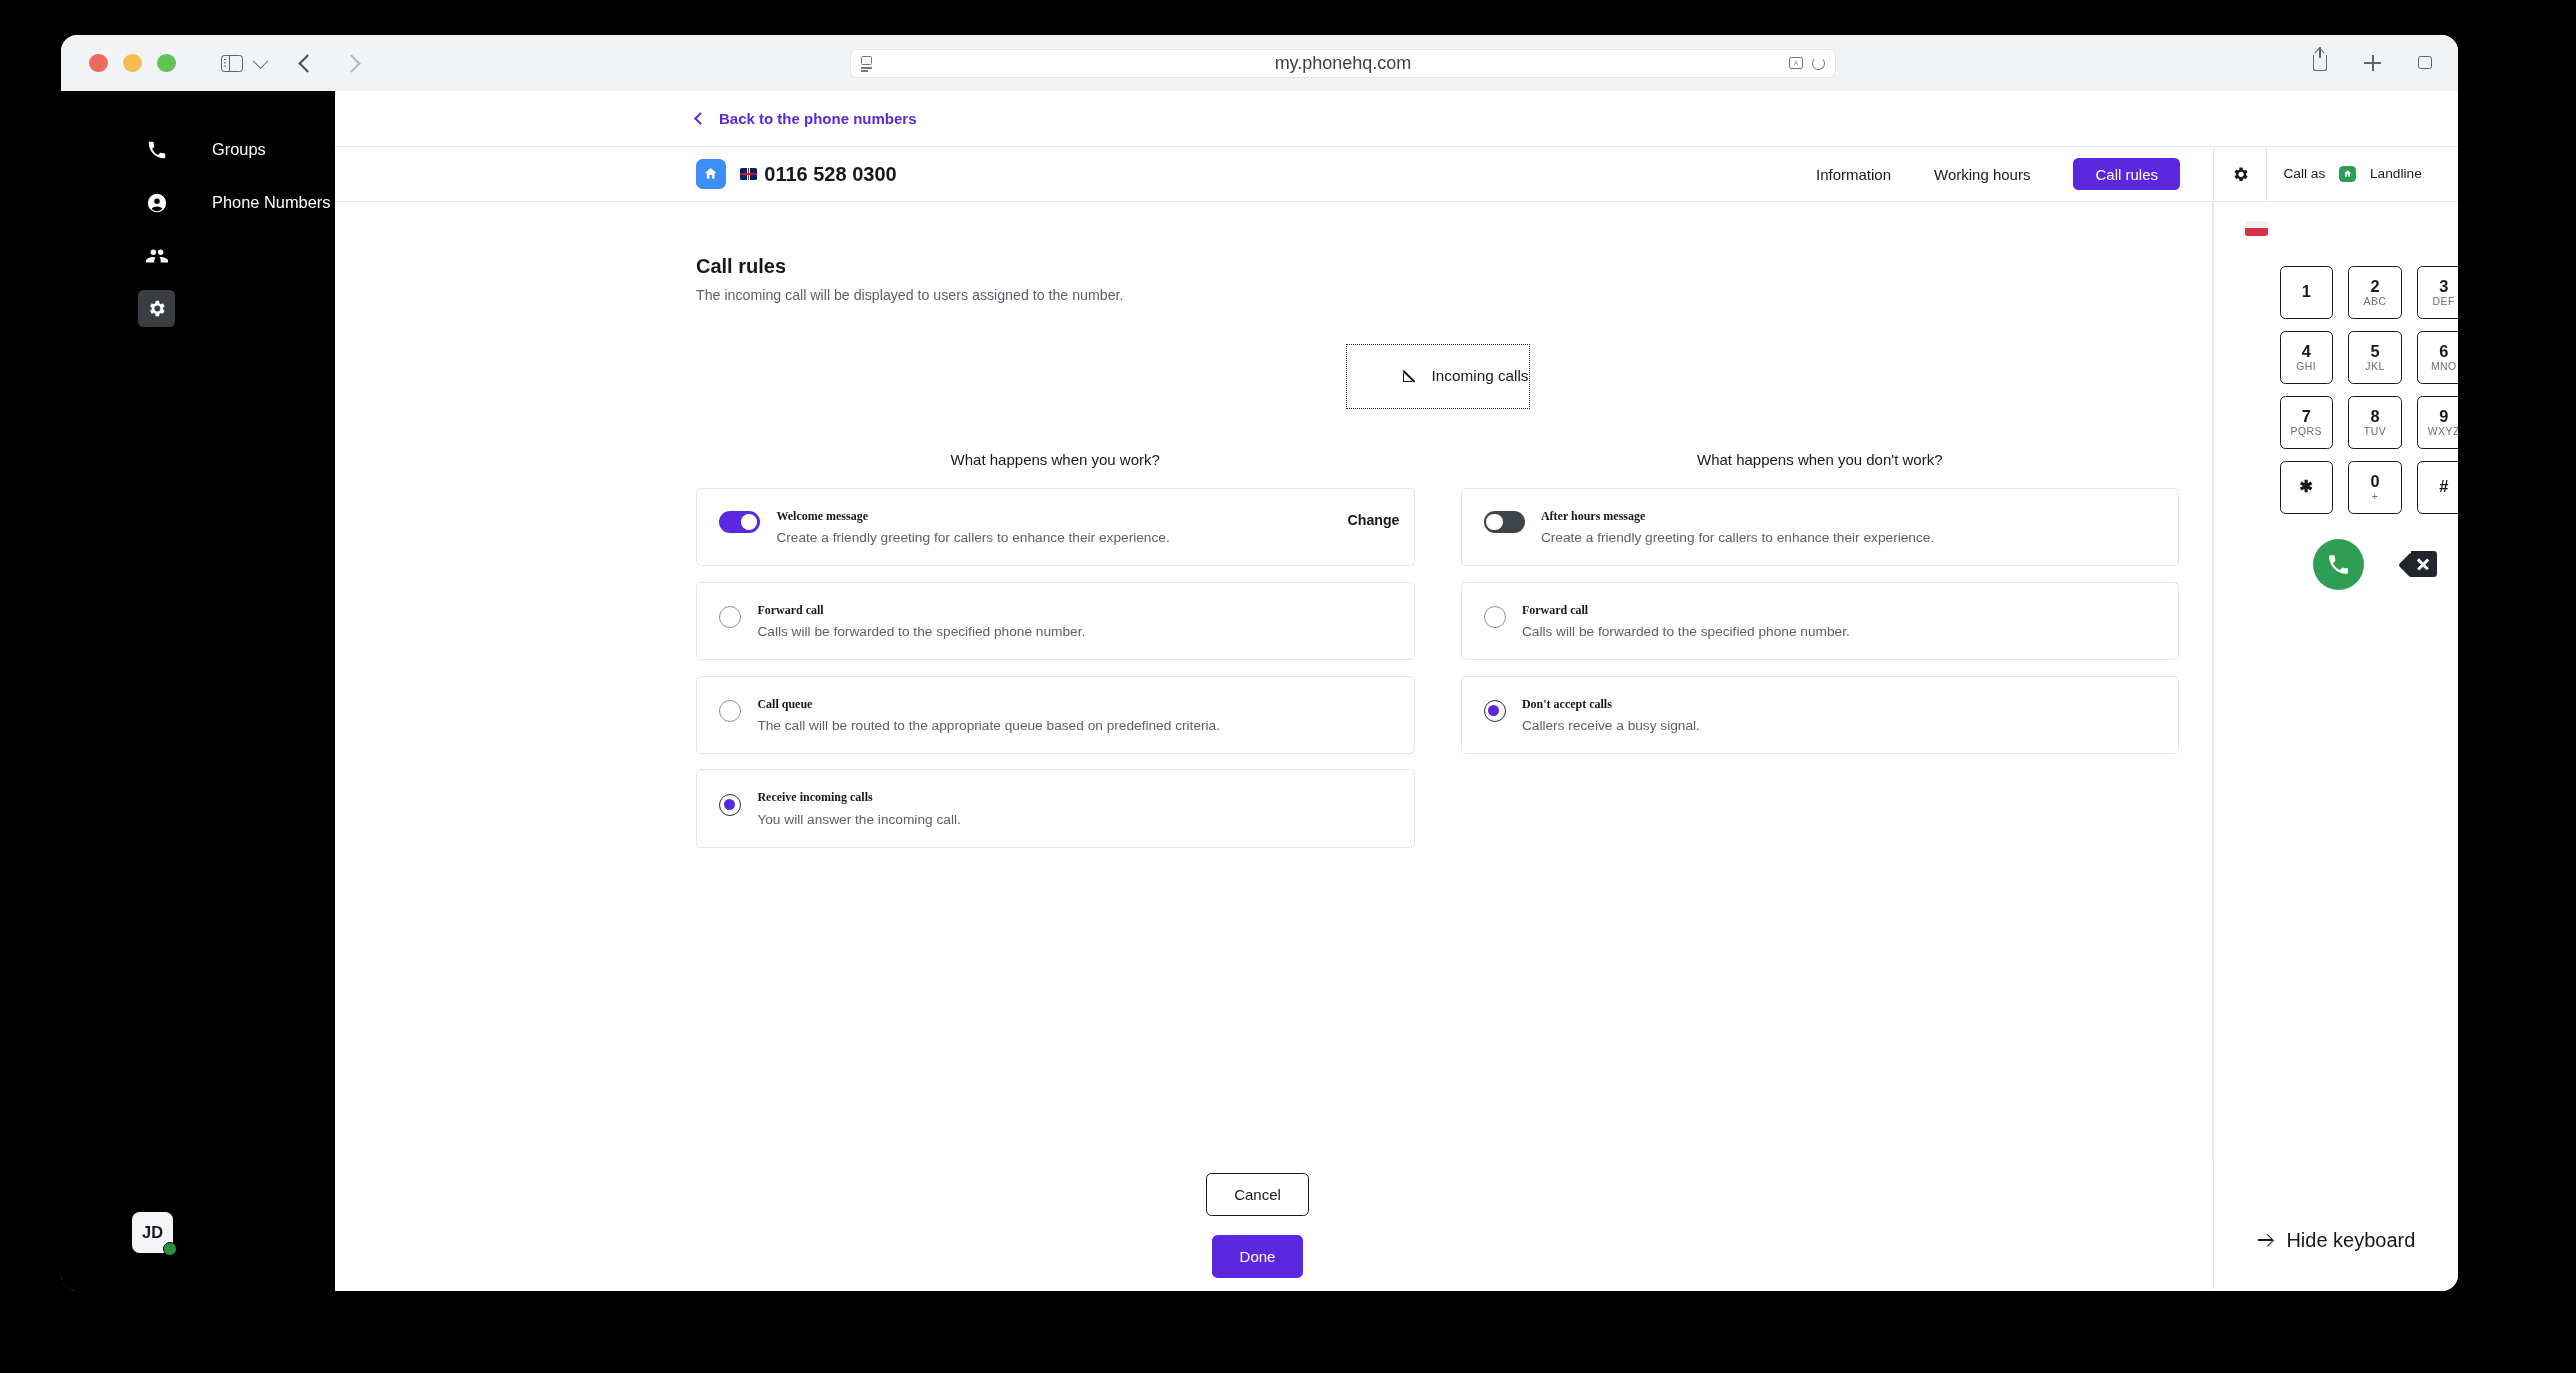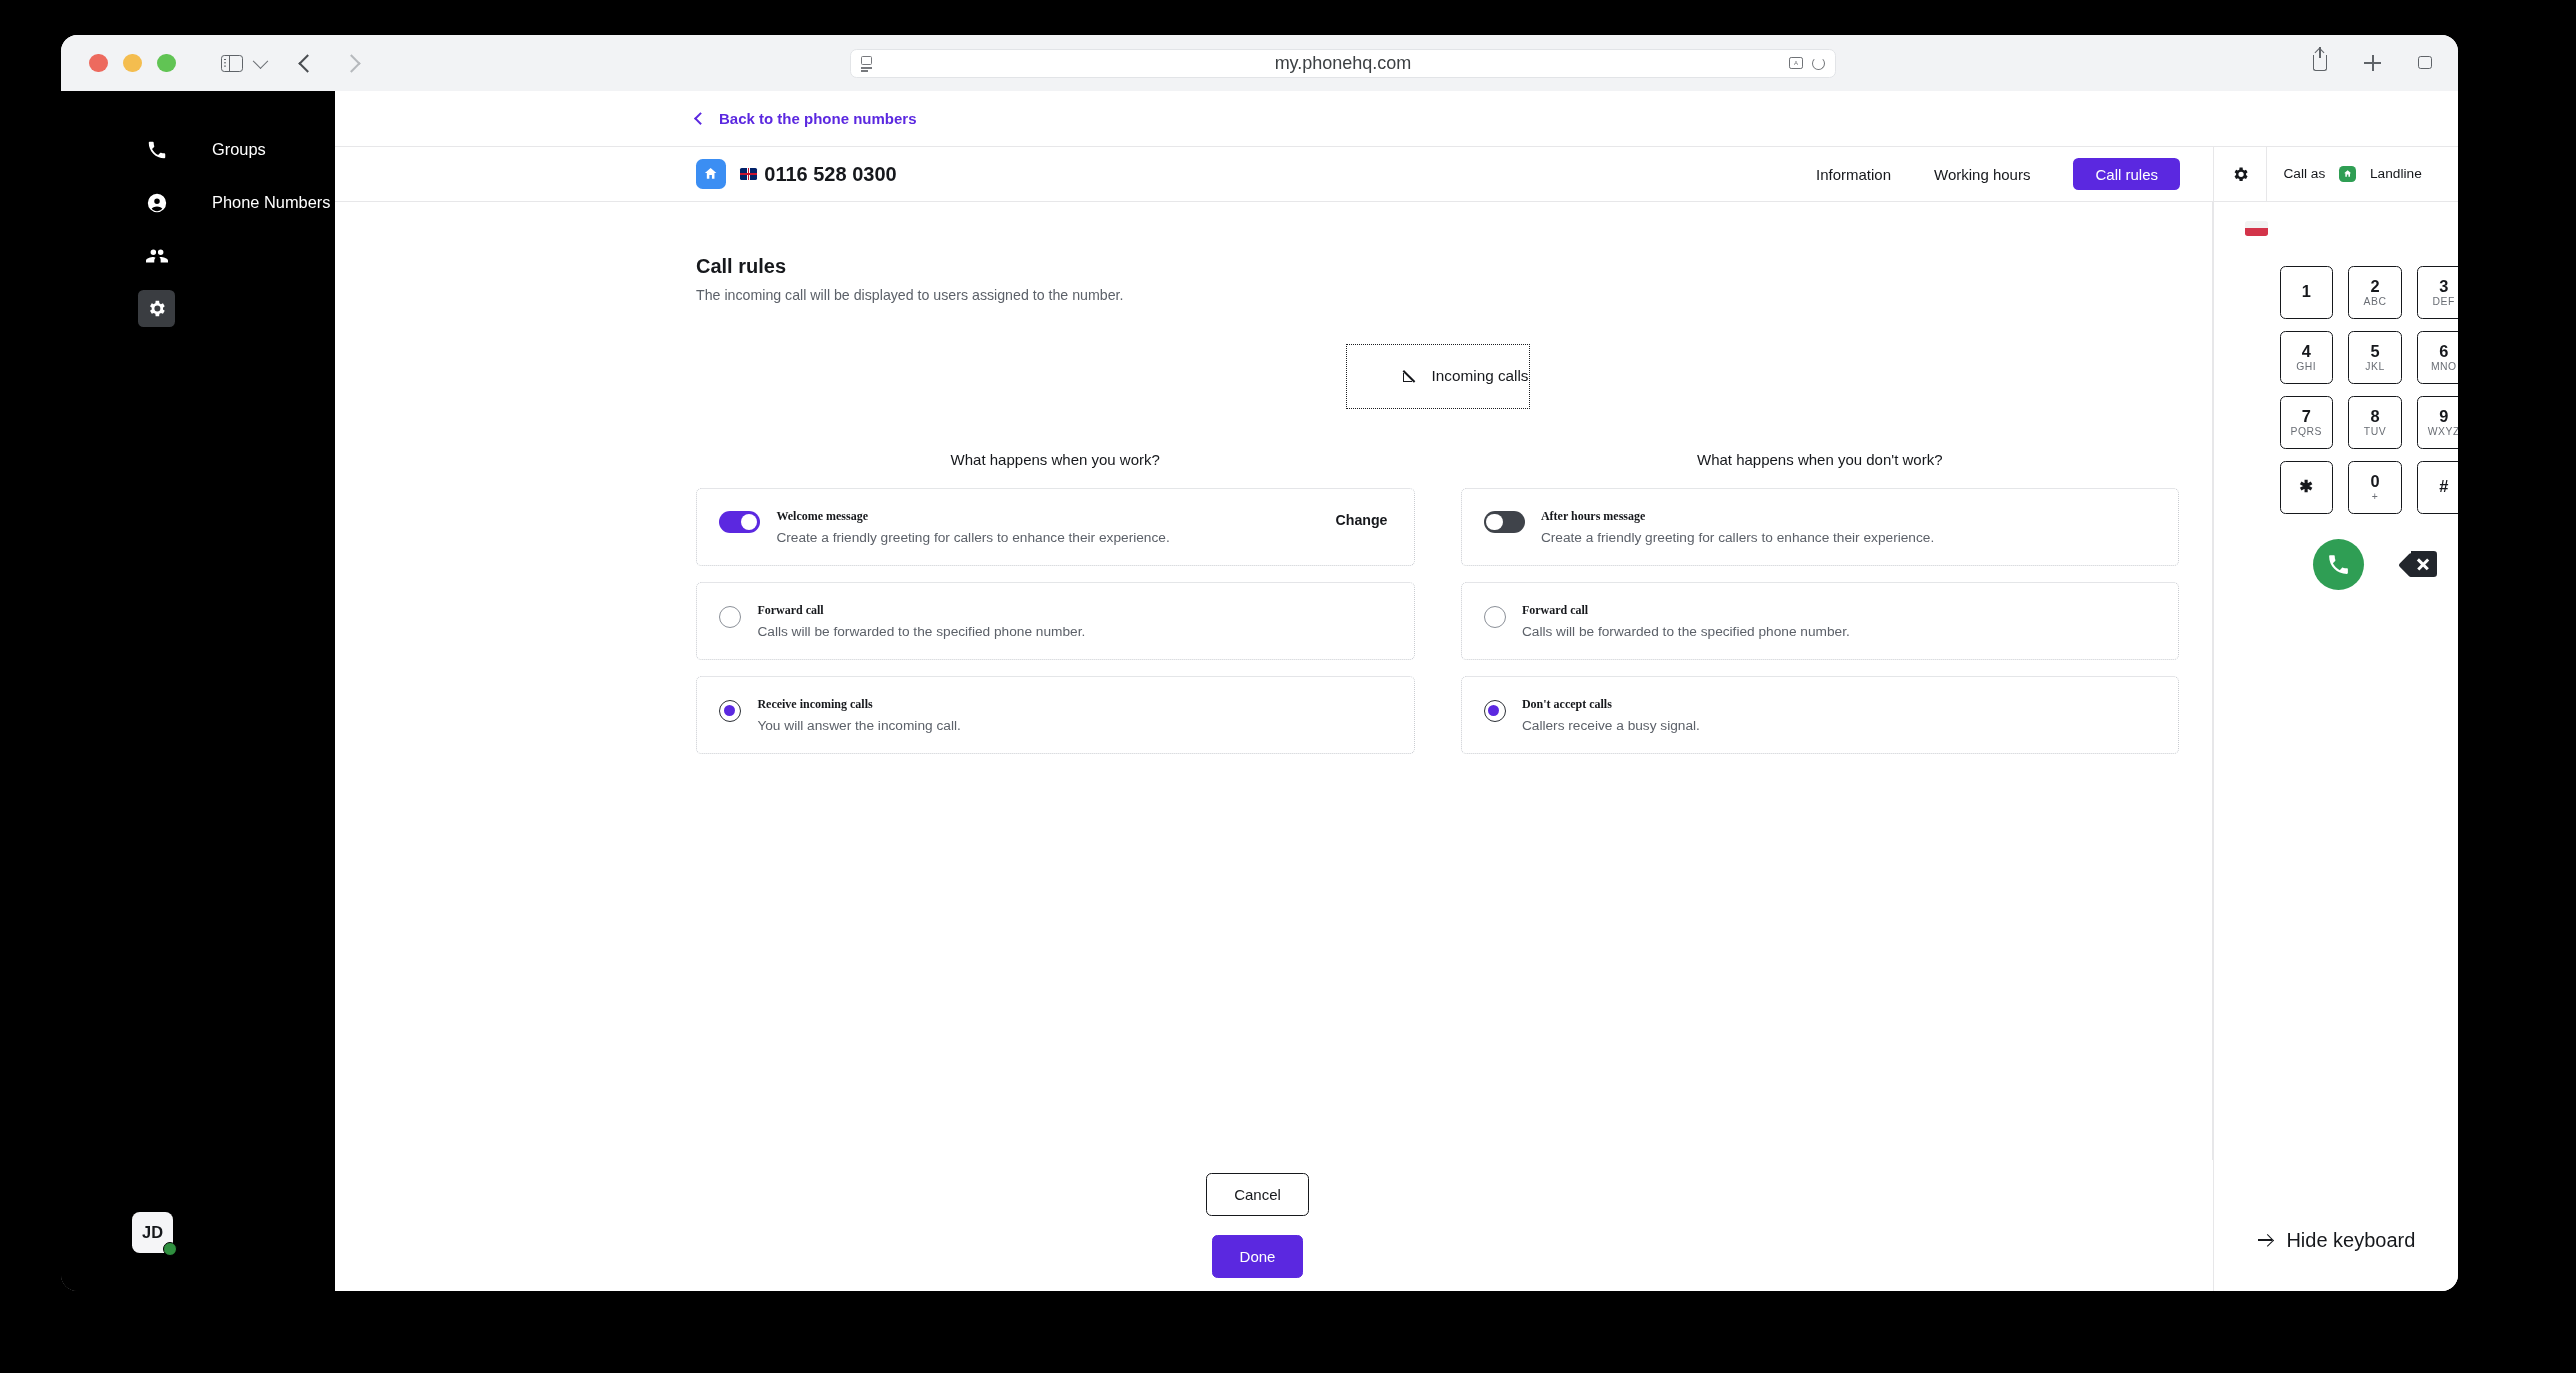--- a/index.html
+++ b/index.html
@@ -131,21 +131,21 @@
 
   .toggle { width: 41px; height: 22px; border-radius: 11px; position: relative; flex:0 0 41px; margin-top: 2.2px; cursor:pointer;}
   .toggle .knob { position:absolute; top:2.7px; width:16.4px; height:16.4px; border-radius:50%; background:#fff; }
   .toggle.on { background:#5b28e0; } .toggle.on .knob { right: 2.7px; }
   .toggle.off { background:#3f434a; } .toggle.off .knob { left: 2.7px; }
 
   .radio { width: 22px; height: 22px; border-radius:50%; border: 1.6px solid #8b9098; flex:0 0 22px; margin-top: 3.3px; position:relative; cursor:pointer;}
   .radio.sel { border-color:#2b2f36; }
   .radio.sel::after { content:""; position:absolute; left:3.8px; top:3.8px; width:11px;height:11px;border-radius:50%;background:#5b28e0;}
 
-  .change-link { position:absolute; right: 26px; top: 23px; font-size:14.2px; font-weight:700; color:#16181c; cursor:pointer;}
+  .change-link { position:absolute; right: 14px; top: 23px; font-size:14.2px; font-weight:700; color:#16181c; cursor:pointer;}
 
   .player { display:flex; align-items:center; gap: 15.3px; margin-top: 25px; }
   .play-btn { width: 31px; height:31px; border-radius:50%; background:#5b28e0; display:flex;align-items:center;justify-content:center; cursor:pointer;}
   .play-tri { width:0;height:0;border-left:10px solid #fff;border-top:6px solid transparent;border-bottom:6px solid transparent; margin-left:2.7px;}
   .track { flex:1; height: 5.5px; background:#dfe1e4; border-radius:3.3px; position:relative; }
   .thumb { position:absolute; left:0; top:-3.3px; width:12px;height:12px;border-radius:50%;background:#5b28e0;}
   .time { font-size: 13.7px; color:#5c6169; }
 
   .footer { height: 131px; display:flex; align-items:center; justify-content:center; padding-right: 33px; gap: 18.6px; border-top: 0; flex-direction: column; }
   .btn { font-size: 15px; border-radius: 5.5px; padding: 12px 27px; cursor:pointer; }
@@ -334,20 +334,29 @@
                     <div class="card">
                       <div class="card-row">
                         <div class="radio"></div>
                         <div>
                           <div class="opt-title">Forward call</div>
                           <div class="opt-desc">Calls will be forwarded to the specified phone number.</div>
                         </div>
                       </div>
                     </div>
 
+                    <div class="card">
+                      <div class="card-row">
+                        <div class="radio"></div>
+                        <div>
+                          <div class="opt-title">Call queue</div>
+                          <div class="opt-desc">The call will be routed to the appropriate queue based on predefined criteria.</div>
+                        </div>
+                      </div>
+                    </div>
 
                     <div class="card">
                       <div class="card-row">
                         <div class="radio sel"></div>
                         <div>
                           <div class="opt-title">Receive incoming calls</div>
                           <div class="opt-desc">You will answer the incoming call.</div>
                         </div>
                       </div>
                     </div>

